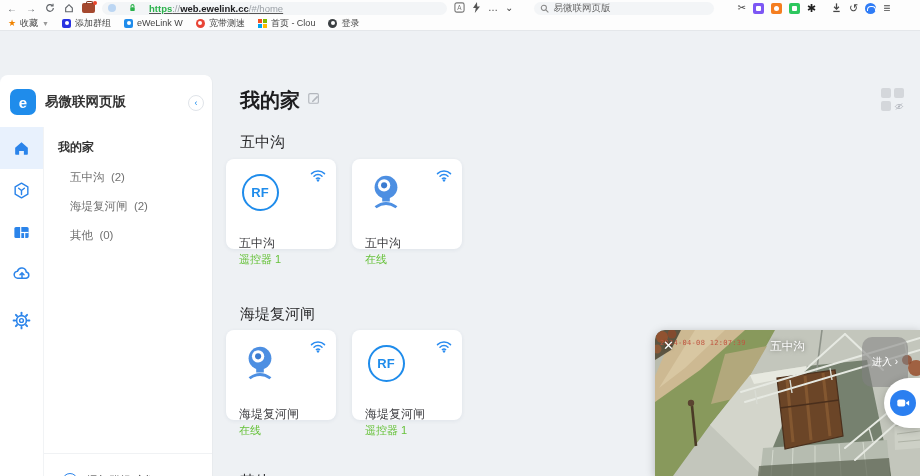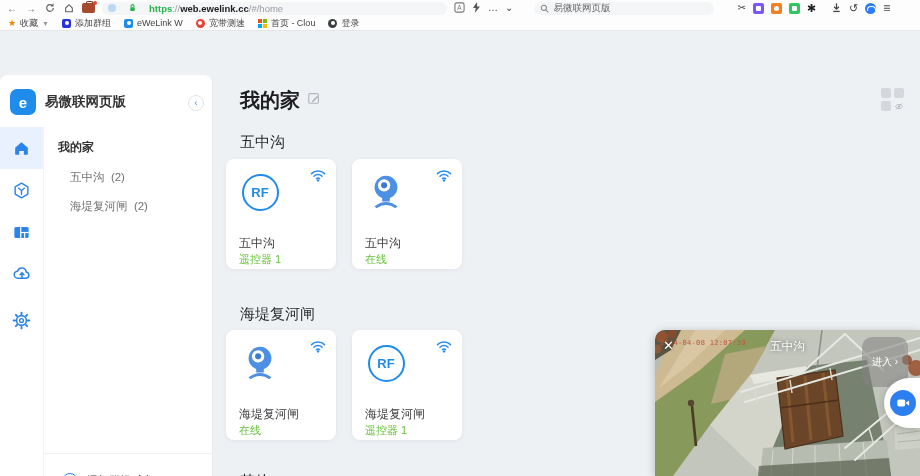--- a/index.html
+++ b/index.html
@@ -5,21 +5,21 @@
   * { margin:0; padding:0; box-sizing:border-box; }
   html,body { width:920px; height:476px; overflow:hidden; }
   body { font-family:"Liberation Sans","DejaVu Sans",sans-serif; background:#eef1f4; position:relative; color:#333; }
 
   
   .btop { position:absolute; left:0; top:0; width:920px; height:16px; background:#fdfdfd; display:flex; align-items:center; padding:0 6px; gap:7px; font-size:10px; color:#555; }
   .nav-ic { width:12px; height:12px; display:flex; align-items:center; justify-content:center; color:#5f6368; flex:0 0 auto; }
   .briefcase { width:13px; height:10px; background:#a5492f; border-radius:2px; position:relative; flex:0 0 auto; }
   .briefcase:before { content:""; position:absolute; left:4px; top:-2px; width:5px; height:2px; border:1px solid #7c3520; border-bottom:none; border-radius:2px 2px 0 0; }
   .briefcase:after { content:""; position:absolute; right:-2px; top:-2px; width:4px; height:4px; background:#e8442c; border-radius:50%; }
-  .urlbar { width:345px; height:13px; background:#f3f5f7; border-radius:7px; display:flex; align-items:center; gap:12px; padding:0 6px; font-size:9.5px; flex:0 0 auto; }
+  .urlbar { width:345px; height:13px; background:#f3f5f7; border-radius:7px; display:flex; align-items:center; gap:12px; padding:0 6px; font-size:9.5px; flex:0 0 auto;text-decoration:underline; }
   .site-dot { width:8px; height:8px; border-radius:50%; background:#bcd6f3; flex:0 0 auto; }
   .u-scheme { color:#2bb24c; font-weight:bold; }
   .u-host { color:#202124; font-weight:bold; }
   .u-path { color:#9aa0a6; }
   .omni { width:180px; height:13px; background:#f3f5f7; border-radius:7px; display:flex; align-items:center; gap:4px; padding:0 6px; font-size:9.5px; color:#666; margin-left:14px; flex:0 0 auto; }
   .ext { width:11px; height:11px; border-radius:2px; position:relative; flex:0 0 auto; }
   .ext i { position:absolute; left:3px; top:3px; width:5px; height:5px; background:#fff; border-radius:1px; }
   .ext.round i { border-radius:50%; }
   .glyph { font-size:10px; color:#454545; flex:0 0 auto; line-height:1; }
   .bluecir { width:11px; height:11px; border-radius:50%; background:#2f7cf6; position:relative; flex:0 0 auto; }
@@ -59,21 +59,21 @@
   .searchbox { position:absolute; left:728px; top:56px; display:flex; z-index:1; }
   .searchbox input { width:121px; height:26px; border:1px solid #e3e5e9; border-right:none; background:#fff; padding:0 8px; font-size:11px; color:#333; outline:none; border-radius:2px 0 0 2px; font-family:inherit; }
   .searchbox input::placeholder { color:#c2c6cc; }
   .search-btn { width:26px; height:26px; border:1px solid #e3e5e9; background:#fff; display:flex; align-items:center; justify-content:center; border-radius:0 2px 2px 0; }
   .viewgrid { position:absolute; left:881px; top:57px; display:grid; grid-template-columns:10px 10px; grid-template-rows:10px 10px; gap:3px; z-index:1; }
   .vg-sq { background:#d4d7db; border-radius:2px; }
   .vg-eye { display:flex; align-items:center; justify-content:center; color:#b0b4bb; }
 
   .group-head { position:absolute; font-size:15px; color:#2c2c2e; z-index:1; }
   .cards-row { position:absolute; display:flex; gap:16px; z-index:1; }
-  .card { width:110px; height:110px; background:#fff; border-radius:8px; box-shadow:0 1px 4px rgba(30,60,100,.07); position:relative;padding-left:26px; }
+  .card { width:110px; height:90px; background:#fff; border-radius:8px; box-shadow:0 1px 4px rgba(30,60,100,.07); position:relative;padding-left:26px; }
   .dev-icon { position:absolute; left:14px; top:13px; width:40px; height:40px; display:flex; align-items:center; justify-content:center; }
   .rf-cir { width:37px; height:37px; border:2px solid #1f8ceb; border-radius:50%; color:#1f8ceb; font-weight:bold; font-size:13px; display:flex; align-items:center; justify-content:center; background:#fff; }
   .wifi { position:absolute; right:10px; top:10px; color:#2b8cf0; }
   .dev-name { position:absolute; left:13px; top:76px; font-size:12px; color:#3d3d40; white-space:nowrap; }
   .dev-status { position:absolute; left:13px; top:93px; font-size:11px; color:#67c23a; }
 
   
   .cam { position:absolute; left:655px; top:330px; width:265px; height:146px; border-radius:10px 0 0 0; overflow:hidden; box-shadow:0 2px 10px rgba(0,0,0,.25); z-index:5; }
   .cam svg.scene { position:absolute; left:0; top:0; }
   .cam-ts { position:absolute; left:5px; top:9px; font-family:"DejaVu Sans Mono",monospace; font-size:7px; color:#c05540; letter-spacing:.3px; }
@@ -257,20 +257,23 @@
       </div>
     </div>
 
     <div class="submenu">
       <div class="sm-home">我的家</div>
       <div class="sm-item">
         <span>五中沟</span>&nbsp;&nbsp;<span>(2)</span>
       </div>
       <div class="sm-item">
         <span>海堤复河闸</span>&nbsp;&nbsp;<span>(2)</span>
+      </div>
+      <div class="sm-item">
+        <span>其他</span>&nbsp;&nbsp;<span>(0)</span>
       </div>
     </div>
 
     <div class="add-row">
       <span class="plus-cir">+</span>
       <span>添加群组/房间</span>
     </div>
   </div>
 
   <div class="main-title">我的家</div>

